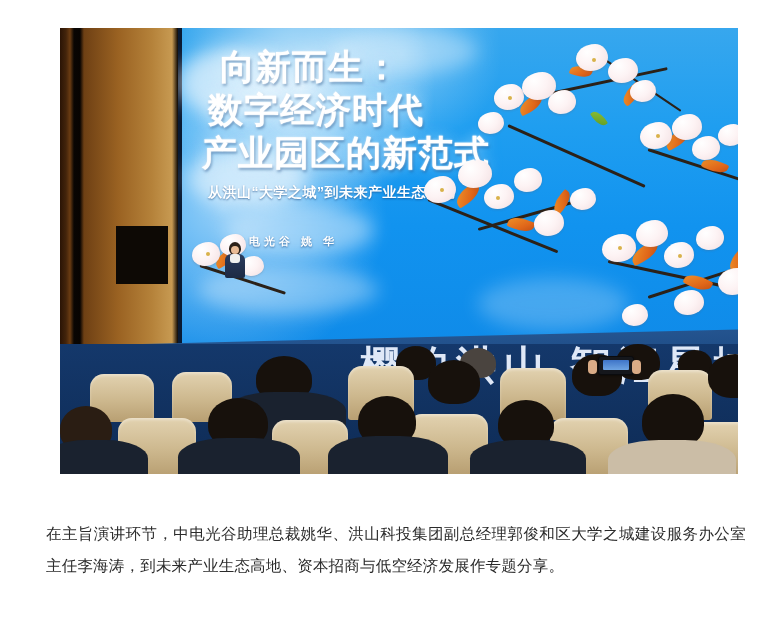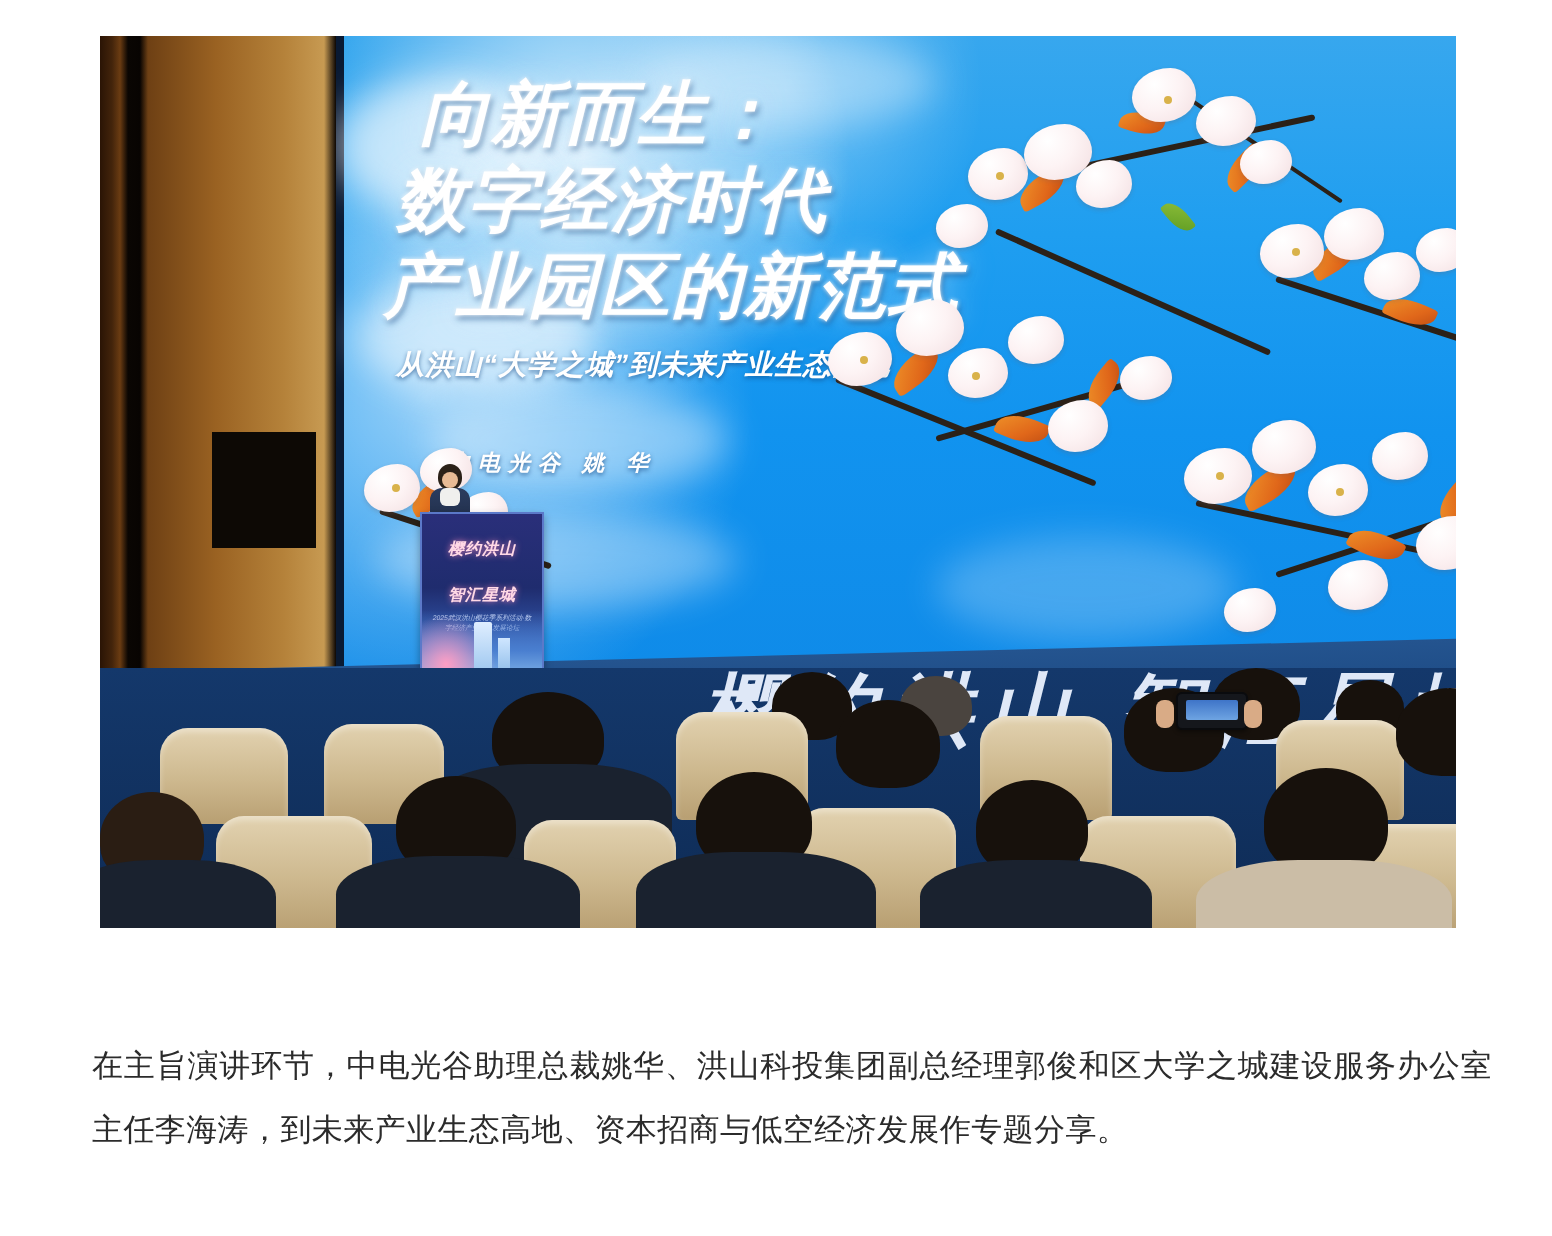--- a/index.html
+++ b/index.html
@@ -352,21 +352,21 @@
     color: #2b2b2b;
     letter-spacing: .2px;
     text-align: justify;
   }
 </style>
 </head>
 <body>
 
 <div class="article">
 
-  <figure class="photo-figure" style="margin:2px;font-style:italic;">
+  <figure class="photo-figure" style="margin:12px;">
     <div class="hall">
 
       <div class="wood-wall"></div>
       <div class="wood-wall-2"></div>
 
       <div class="led-screen">
 
         <div class="cloud c3"></div>
         <div class="cloud c1"></div>
         <div class="cloud c2"></div>
@@ -466,29 +466,20 @@
       <div class="step s3"></div>
       <div class="step s4"></div>
 
       <div class="speaker-person">
         <div class="sp-head"></div>
         <div class="sp-face"></div>
         <div class="sp-body"></div>
         <div class="sp-scarf"></div>
       </div>
 
-      <div class="podium-sign">
-        <div class="ps-title">樱约洪山</div>
-        <div class="ps-title">智汇星城</div>
-        <div class="ps-sub">2025武汉洪山樱花季系列活动·数字经济产业园区发展论坛</div>
-        <div class="ps-art">
-          <div class="ps-tower"></div>
-          <div class="ps-tower2"></div>
-        </div>
-      </div>
 
       <div class="audience">
 
         <div style="position:absolute;left:300px;top:-6px;font-size:40px;font-weight:bold;color:#eaf2ff;letter-spacing:8px;white-space:nowrap;opacity:.95;font-family:'Liberation Serif',serif;">樱约洪山  智汇星城</div>
 
         <div class="head" style="left:336px;top:2px;width:40px;height:34px;"></div>
         <div class="head gray" style="left:400px;top:4px;width:36px;height:30px;"></div>
         <div class="head" style="left:556px;top:0px;width:44px;height:36px;"></div>
         <div class="head" style="left:618px;top:6px;width:34px;height:28px;"></div>
 

